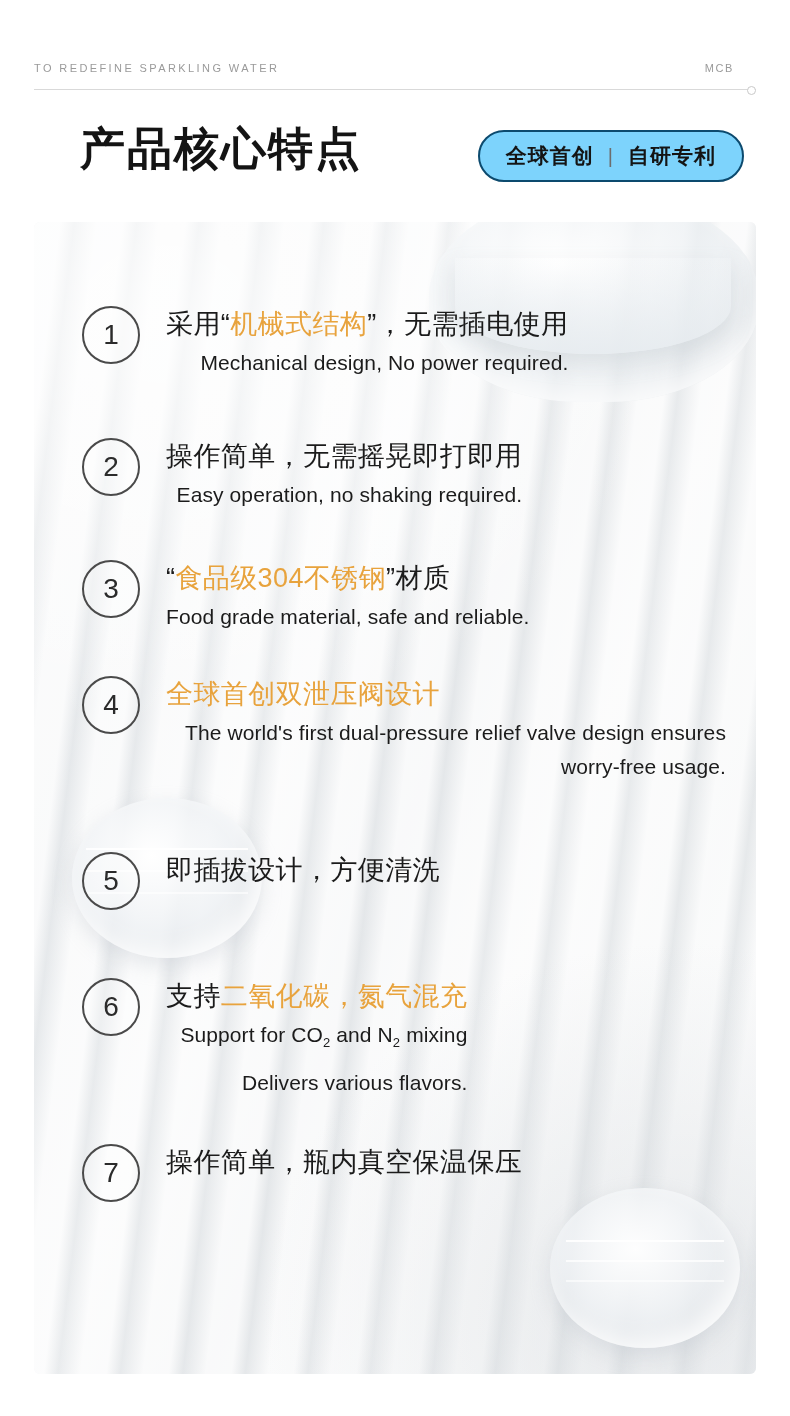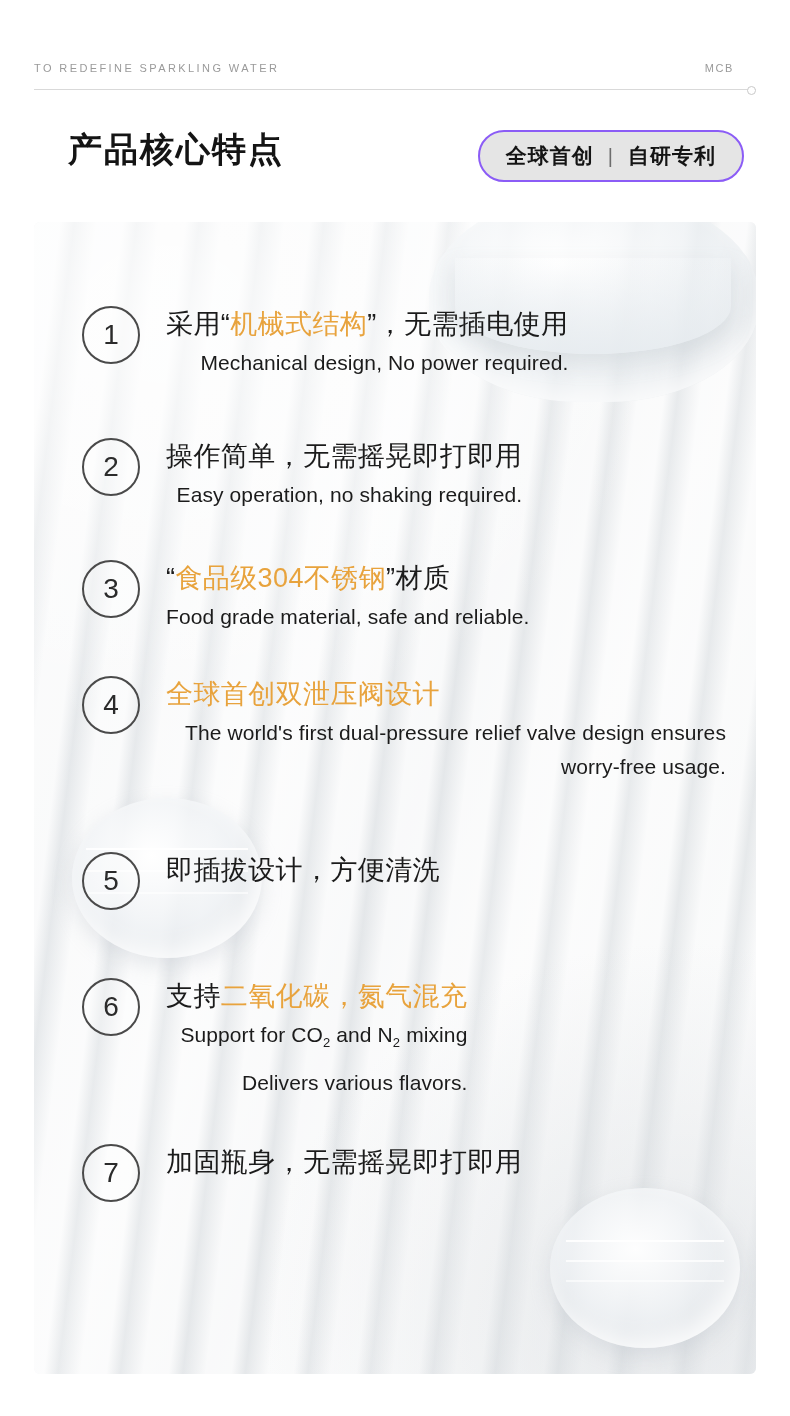--- a/index.html
+++ b/index.html
@@ -63,40 +63,40 @@
   
   .title-row {
     position: absolute;
     top: 118px;
     left: 64px;
     right: 46px;
     height: 66px;
   }
   .page-title {
     position: absolute;
-    left: 4px;
+    left: 16px;
     top: 0;
-    font-size: 34px;
+    font-size: 45px;
     font-weight: 700;
     letter-spacing: 2px;
     color: #141414;
     line-height: 62px;
     font-family: "Liberation Sans", "DejaVu Sans", sans-serif;
   }
   .badge {
     position: absolute;
     right: 0;
     top: 12px;
-    border: 2px solid #8b5cf6;
+    border: 2px solid #0c4a6e;
     border-radius: 26px;
     padding: 10px 26px;
     display: flex;
     align-items: center;
     gap: 14px;
-    background: #e5e5e5;
+    background: #7dd3fc;
   }
   .badge span {
     font-size: 21px;
     font-weight: 700;
     letter-spacing: 1px;
     color: #141414;
     white-space: nowrap;
   }
   .badge .sep {
     font-weight: 400;
@@ -326,18 +326,18 @@
       <div class="txt">
         <div class="cn"><span>支持</span><span class="hl">二氧化碳，氮气混充</span></div>
         <div class="en"><span>Support for CO</span><sub>2</sub><span> and N</span><sub>2</sub><span> mixing</span></div>
         <div class="en">Delivers various  flavors.</div>
       </div>
     </div>
 
     <div class="feature" id="f7">
       <div class="num">7</div>
       <div class="txt">
-        <div class="cn"><span>加固瓶身，无需摇晃即打即用</span><span class="hl"></span><span></span></div>
+        <div class="cn"><span>操作简单，瓶内真空保温保压</span><span class="hl"></span><span></span></div>
       </div>
     </div>
 
   </div>
 </div>
 
 </body></html>

